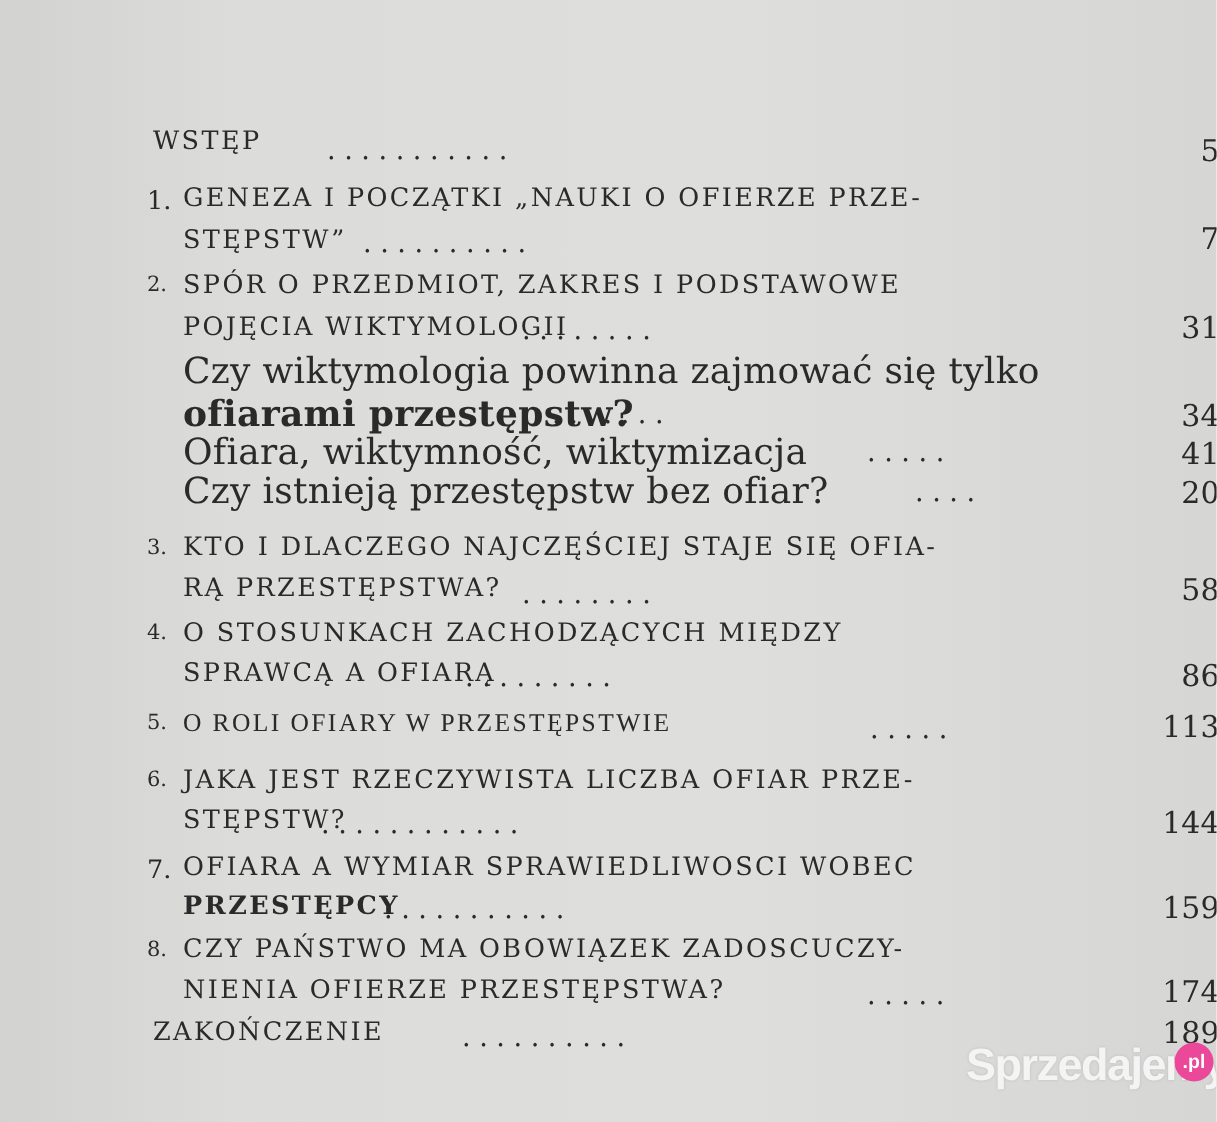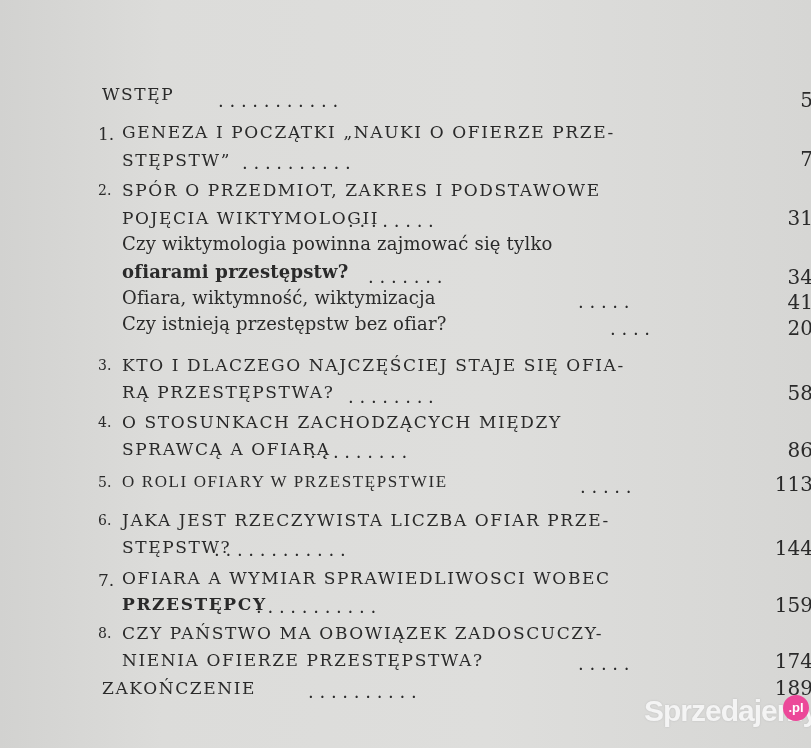--- a/index.html
+++ b/index.html
@@ -6,21 +6,21 @@
   body {
     width:811px; height:748px; overflow:hidden; position:relative;
     background: linear-gradient(90deg, #d2d2d0 0%, #dcdcda 20%, #dededc 60%, #d6d6d4 100%);
     font-family: "DejaVu Serif", "Liberation Serif", serif;
     color:#2a2a2a;
   }
   .page { position:absolute; left:18px; top:0; width:811px; height:546px; }
   .entry { position:absolute; left:0; width:811px; }
   .line { position:absolute; white-space:nowrap; }
   .caps { font-size:17px; letter-spacing:1.6px; }
-  .sub { font-size:18px; letter-spacing:0.2px; }
+  .sub { font-size:24px; letter-spacing:0.2px; }
   .num { font-size:14px; }
   .dots { position:absolute; white-space:nowrap; font-size:18px; letter-spacing:0; }
   .page-num { position:absolute; right:16px; font-size:20px; text-align:right; }
   .watermark {
     position:absolute; left:626px; top:694px; font-family:"Liberation Sans", sans-serif;
     font-weight:bold; font-size:30px; color:#f4f4f4; letter-spacing:-1px;
     text-shadow: 0 0 2px #bbb;
   }
   .wm-badge {
     position:absolute; left:765px; top:695px; width:26px; height:26px; border-radius:50%;

